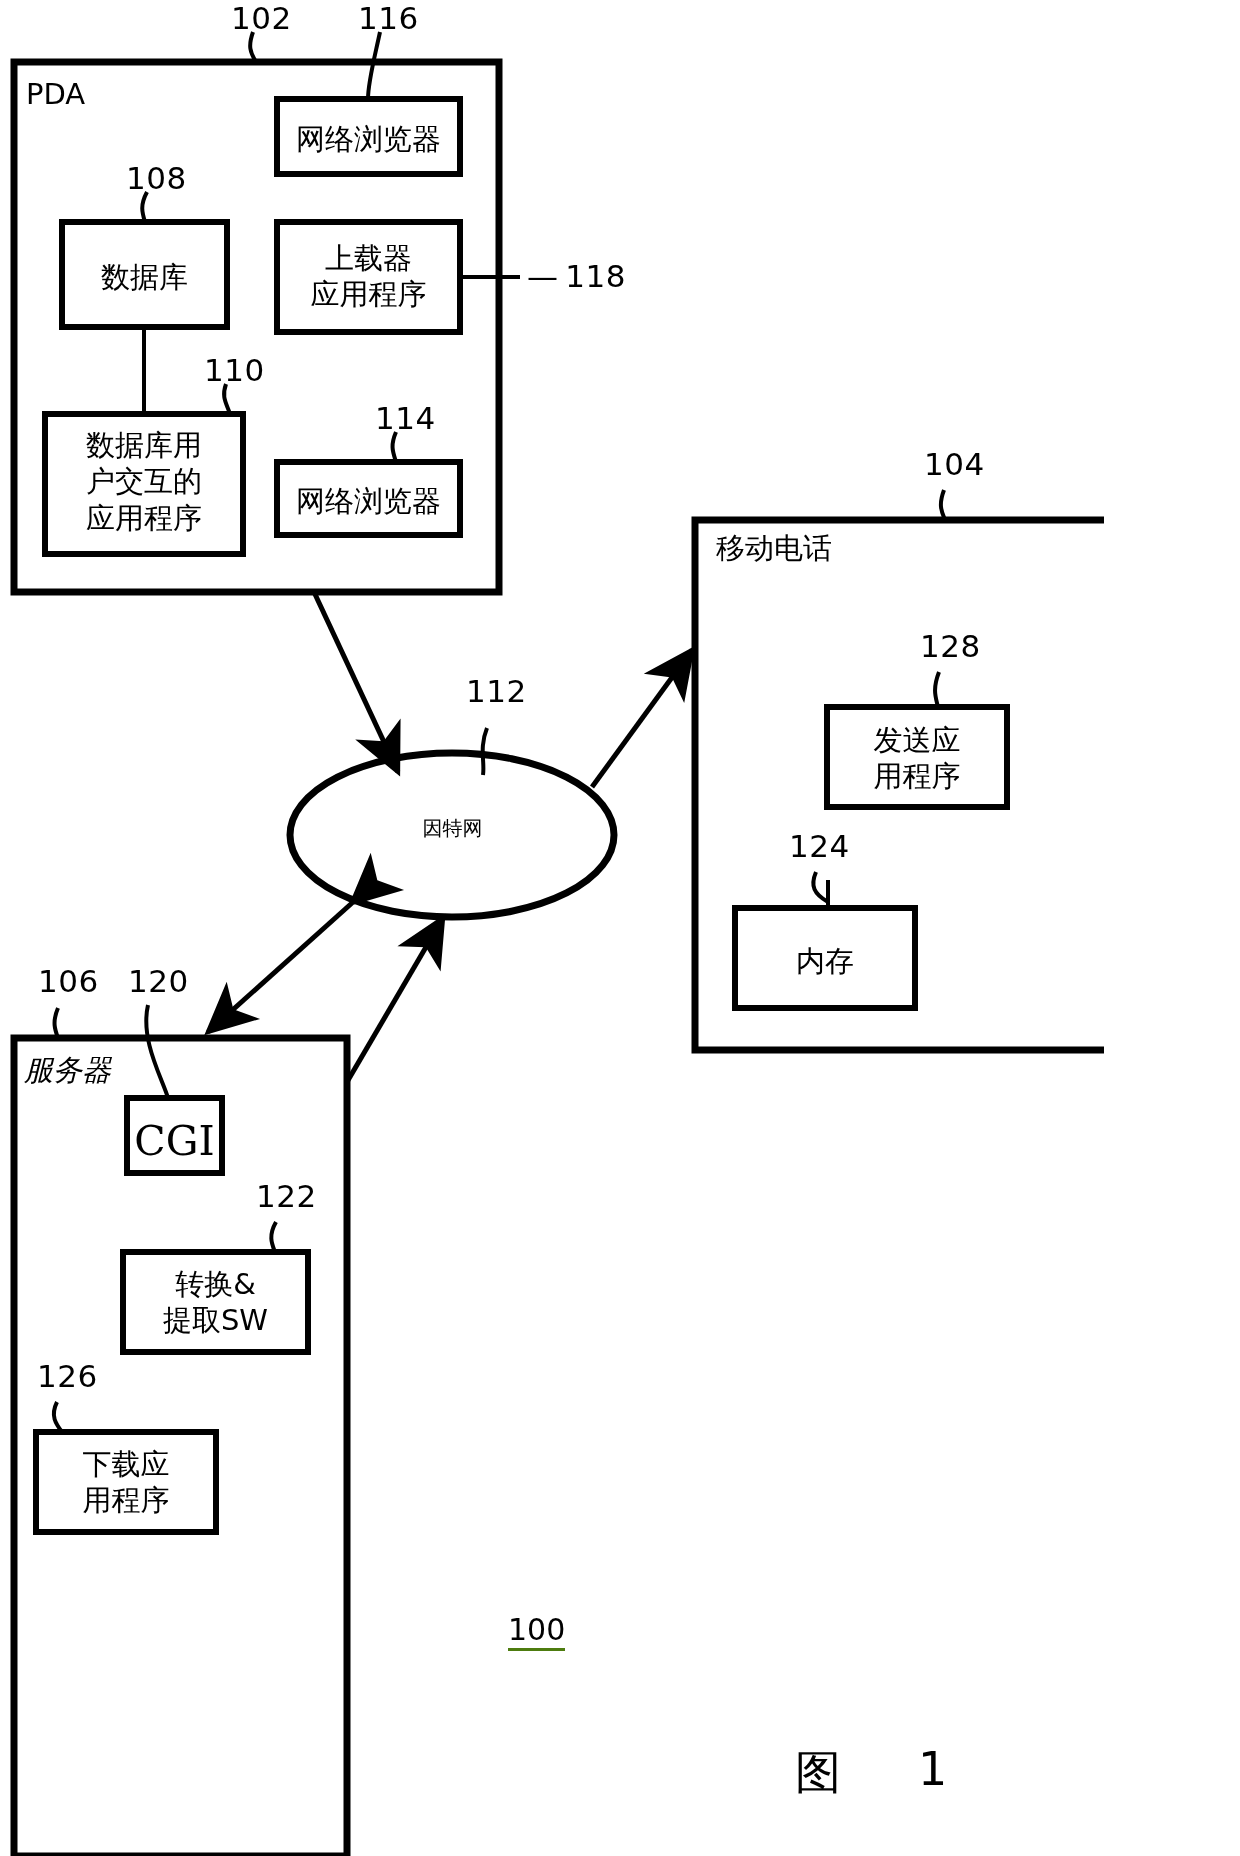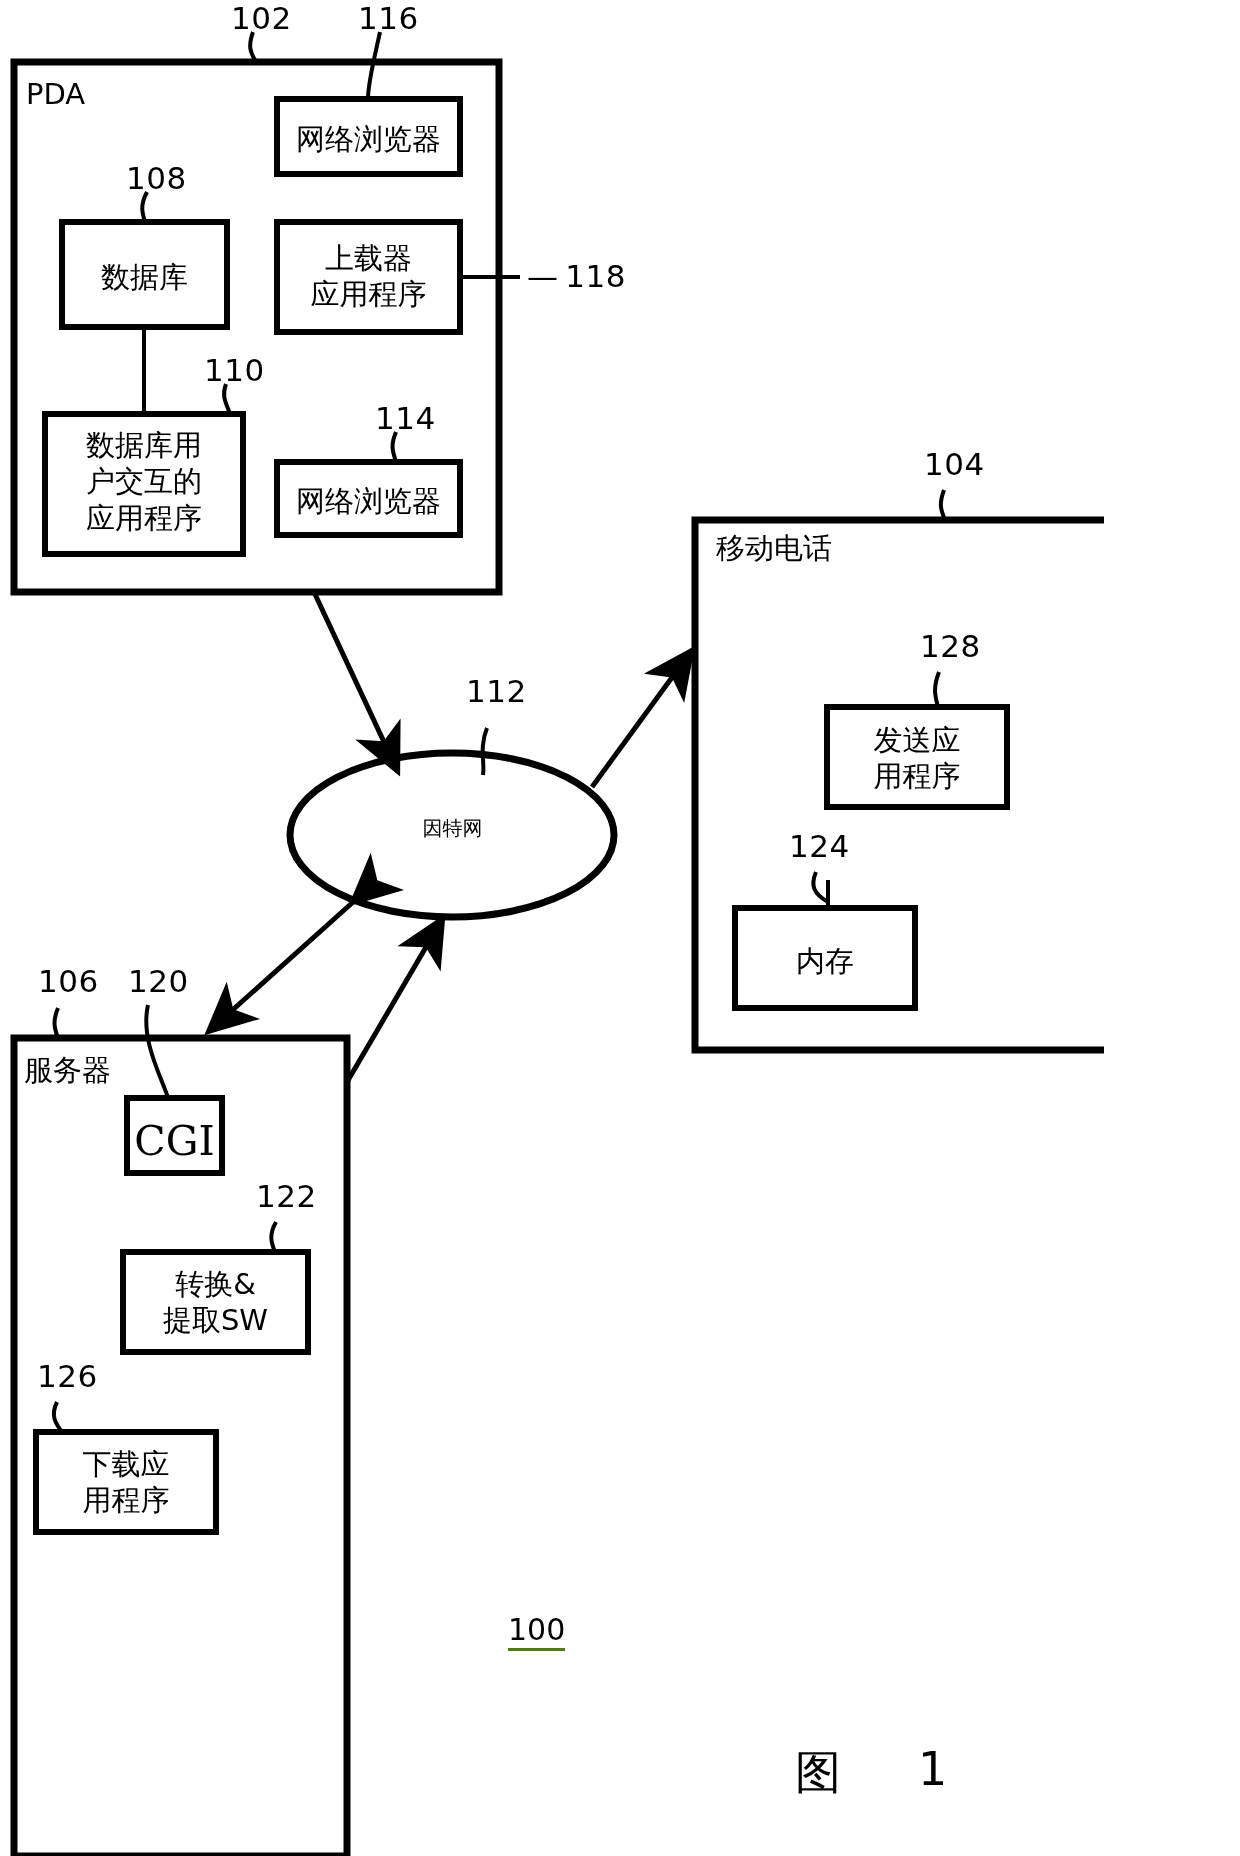--- a/index.html
+++ b/index.html
@@ -162,21 +162,21 @@
   <div class="ref" style="left:924px; top:446px;">104</div>
   <div class="ref" style="left:920px; top:628px;">128</div>
   <div class="ref" style="left:789px; top:828px;">124</div>
   <div class="ref" style="left:38px; top:963px;">106</div>
   <div class="ref" style="left:128px; top:963px;">120</div>
   <div class="ref" style="left:256px; top:1178px;">122</div>
   <div class="ref" style="left:37px; top:1358px;">126</div>
 
   <div class="cjk containerlabel" style="left:26px; top:76px; text-align:left;">PDA</div>
   <div class="cjk containerlabel" style="left:716px; top:530px; text-align:right;">移动电话</div>
-  <div class="cjk containerlabel" style="left:24px; top:1052px; text-align:right;">服务器</div>
+  <div class="cjk containerlabel" style="left:24px; top:1052px; text-align:right;font-style:italic;">服务器</div>
 
   <div class="cjk boxlabel" style="left:277px; top:121px; width:183px;">网络浏览器</div>
 
   <div class="cjk boxlabel" style="left:62px; top:259px; width:165px;">数据库</div>
 
   <div class="cjk boxlabel" style="left:277px; top:240px; width:183px;">
     <div>上载器</div>
     <div>应用程序</div>
   </div>
 

